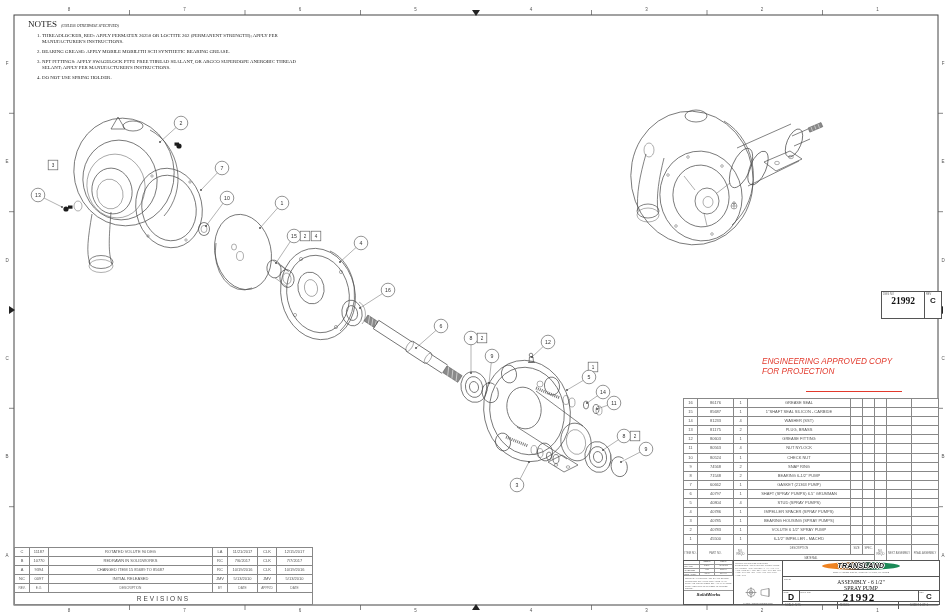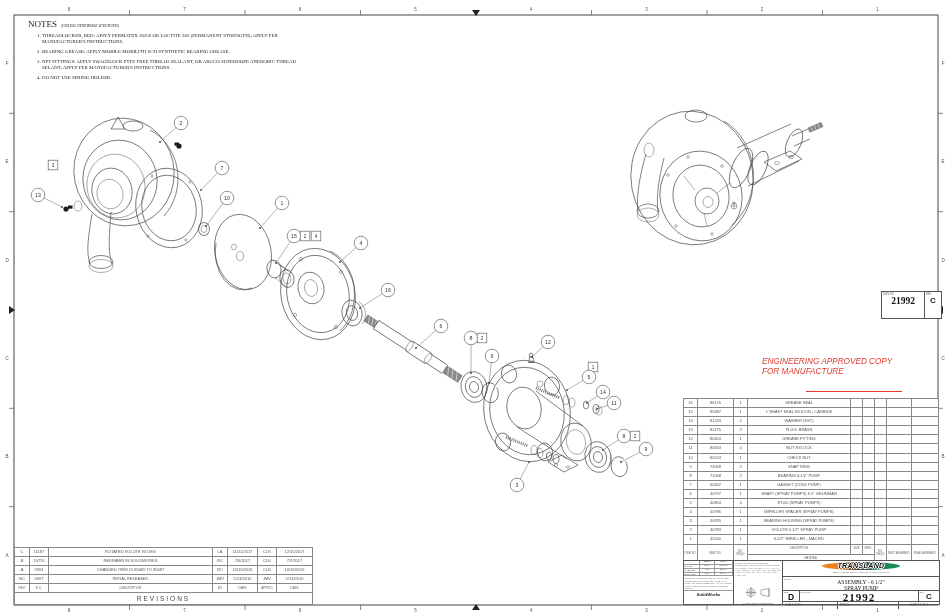--- a/index.html
+++ b/index.html
@@ -370,21 +370,21 @@
   <ol>
     <li>THREADLOCKER, RED: APPLY PERMATEX 26250 OR LOCTITE 262 (PERMANENT STRENGTH); APPLY PER MANUFACTURER'S INSTRUCTIONS.</li>
     <li>BEARING GREASE: APPLY MOBILE MOBILITH SCH SYNTHETIC BEARING GREASE.</li>
     <li>NPT FITTINGS: APPLY SWAGELOCK PTFE FREE THREAD SEALANT, OR ARGCO SUPERDOPE ANEROBIC THREAD SELANT; APPLY PER MANUFACTURER'S INSTRUCTIONS.</li>
     <li>DO NOT USE SPRING HOLDER.</li>
   </ol>
 </div>
 
 <div id="stamp" class="overlay" style="color: rgb(226, 57, 44);">
   <div>ENGINEERING APPROVED COPY</div>
-  <div>FOR MANUFACTURE</div>
+  <div>FOR PROJECTION</div>
   <div class="ul"></div>
 </div>
 
 <div id="refbox" class="overlay">
   <div class="dcell">
     <span class="lab">DWG NO</span>
     <div class="dno">21992</div>
   </div>
   <div class="rcell">
     <span class="lab">REV</span>

